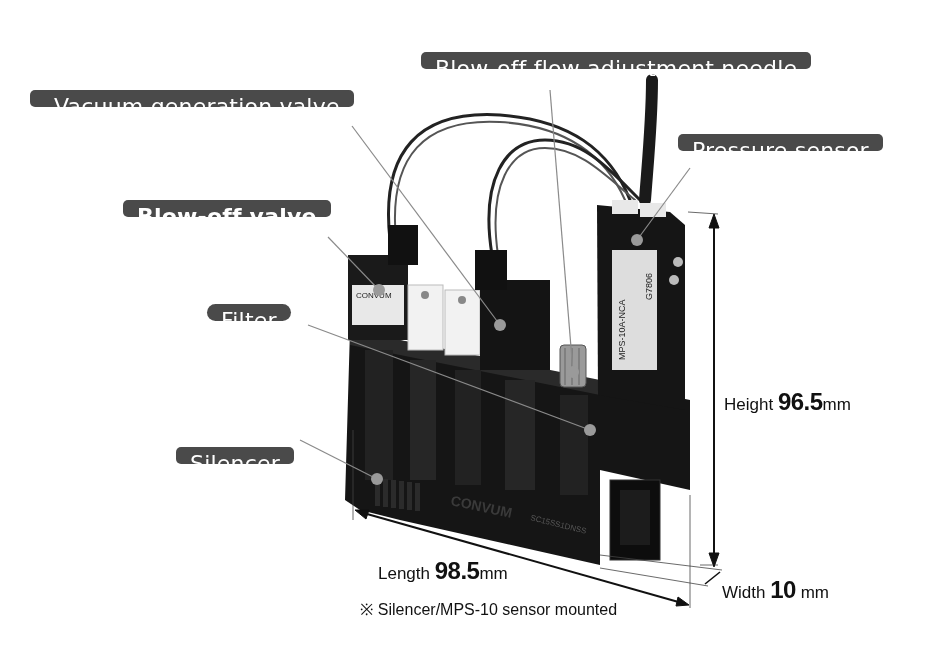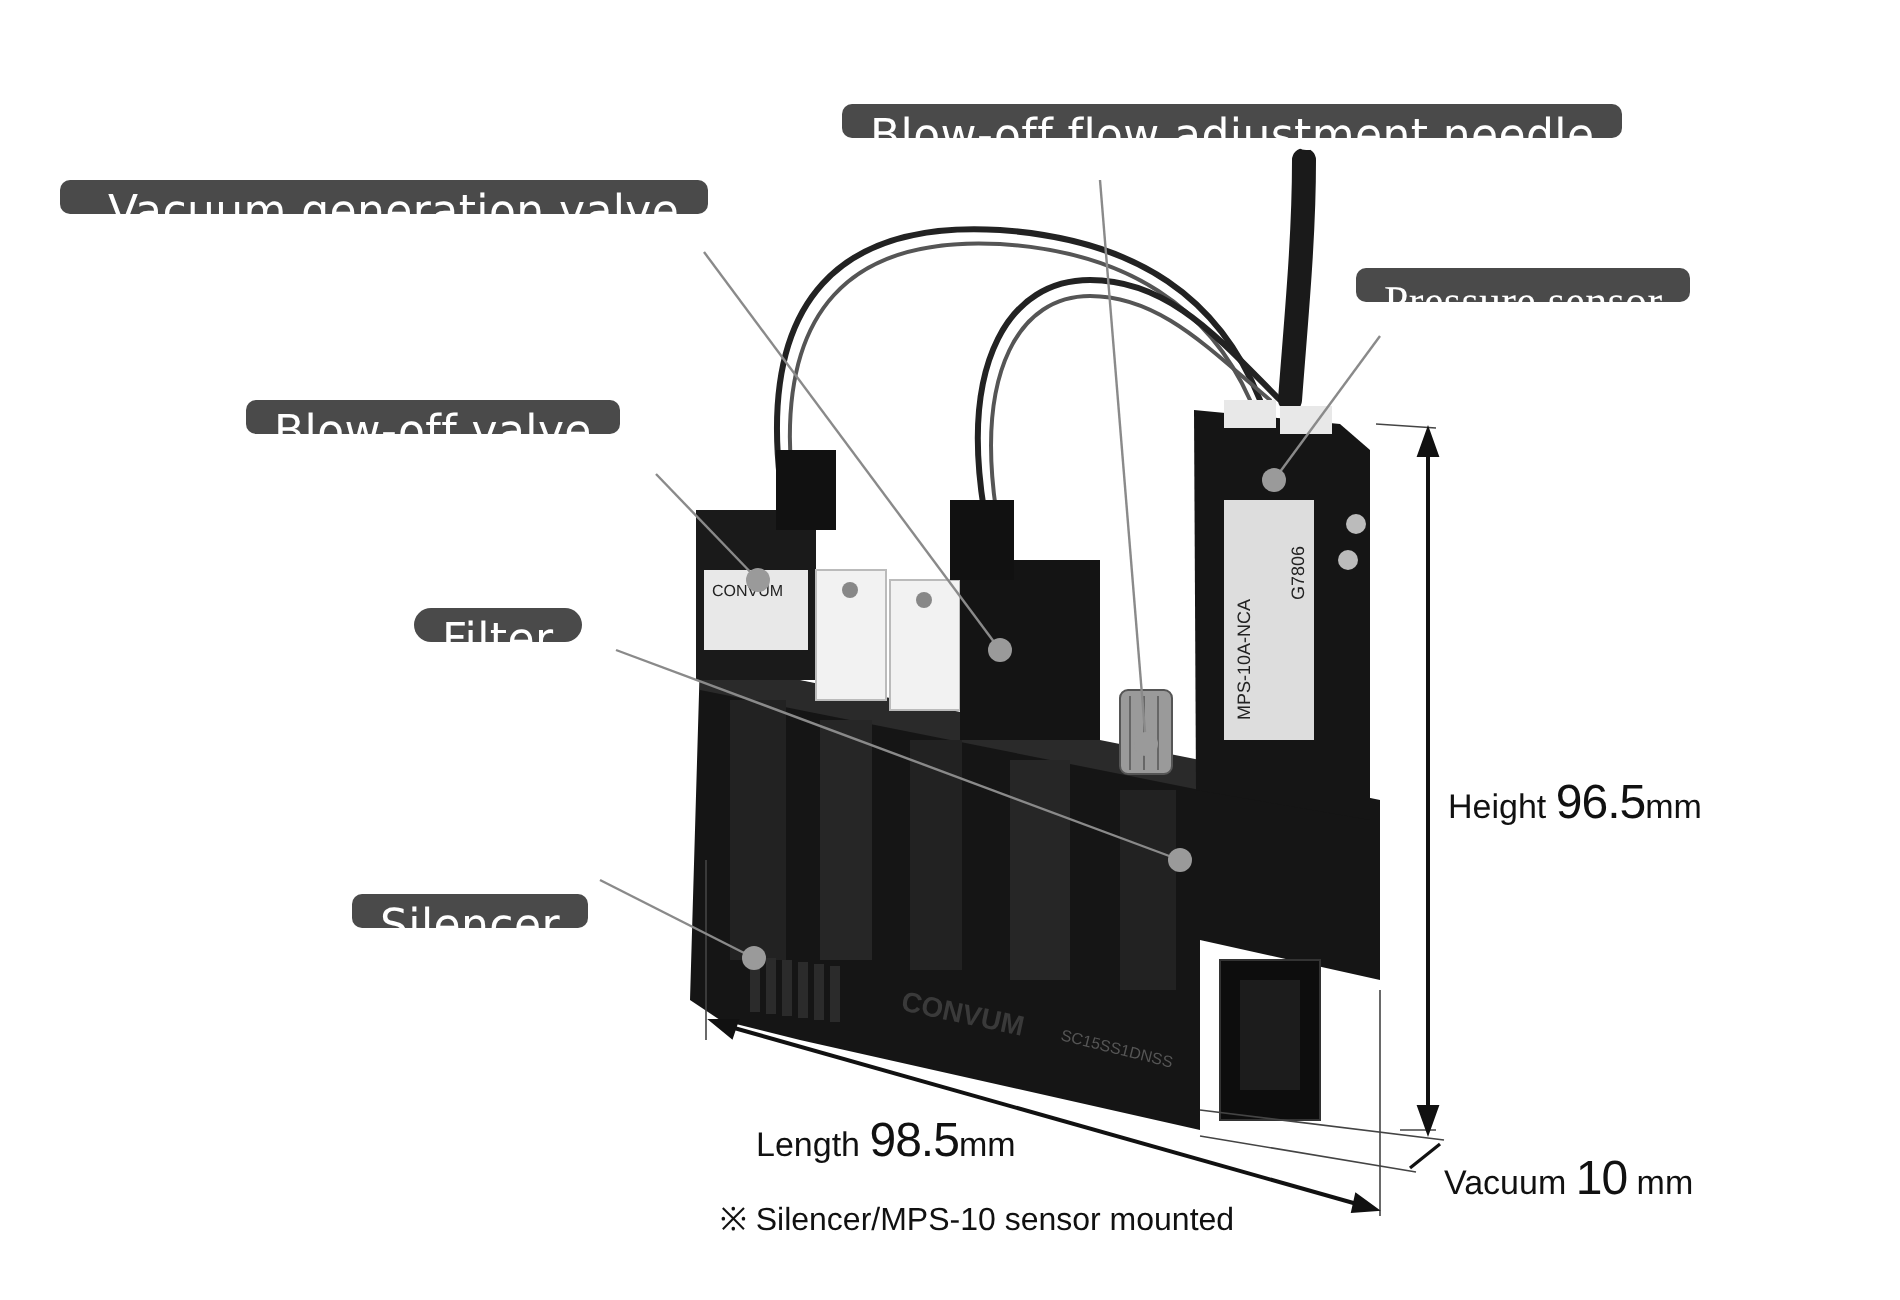--- a/index.html
+++ b/index.html
@@ -9,21 +9,21 @@
     .callout {
       position: absolute; background: #4a4a4a; color: #ffffff;
       border-radius: 5px; font-size: 22px; line-height: 34px; height: 17px;
       padding: 0 14px; white-space: nowrap; letter-spacing: 0.2px;
       font-family: "DejaVu Sans", sans-serif;
     }
     .dim {
       position: absolute; color: #111; font-size: 17px; white-space: nowrap;
       font-family: "Liberation Sans", sans-serif;
     }
-    .dim .val { font-weight: normal; font-size: 24px; letter-spacing: -0.5px; }
+    .dim .val { font-weight: bold; font-size: 24px; letter-spacing: -0.5px; }
     .note {
       position: absolute; color: #111; font-size: 16px; white-space: nowrap;
       font-family: "Liberation Sans", sans-serif;
     }
   </style>
 </head>
 <body>
 
 <svg id="stage" viewBox="0 0 950 650" xmlns="http://www.w3.org/2000/svg">
 
@@ -124,31 +124,31 @@
     <circle cx="379" cy="290" r="6" stroke="none"></circle>
     <line x1="308" y1="325" x2="590" y2="430"></line>
     <circle cx="590" cy="430" r="6" stroke="none"></circle>
     <line x1="300" y1="440" x2="377" y2="479"></line>
     <circle cx="377" cy="479" r="6" stroke="none"></circle>
   </g>
 </svg>
 
 <div class="callout" style="left:30px; top:90px;padding-left:24px;">Vacuum generation valve</div>
 <div class="callout" style="left:421px; top:52px;">Blow-off flow adjustment needle</div>
-<div class="callout" style="left:678px; top:134px;font-family:Liberation Serif, serif;">Pressure sensor</div>
-<div class="callout" style="left:123px; top:200px;">Blow-off valve</div>
+<div class="callout" style="left:678px; top:134px;">Pressure sensor</div>
+<div class="callout" style="left:123px; top:200px;font-weight:bold;">Blow-off valve</div>
 <div class="callout" style="left:207px; top:304px;border-radius:15px;">Filter</div>
 <div class="callout" style="left:176px; top:415px;margin-top:32px;">Silencer</div>
 
 <div class="dim" style="left:724px; top:388px;">
   <span>Height</span>
   <span class="val">96.5</span><span>mm</span>
 </div>
 <div class="dim" style="left:378px; top:557px;text-align:center;">
   <span>Length</span>
   <span class="val">98.5</span><span>mm</span>
 </div>
 <div class="dim" style="left:722px; top:576px;">
-  <span>Vacuum</span>
+  <span>Width</span>
   <span class="val">10</span>
   <span>mm</span>
 </div>
 <div class="note" style="left:328px; top:598px;margin-left:32px;">※ Silencer/MPS-10 sensor mounted</div>
 
 </body></html>

